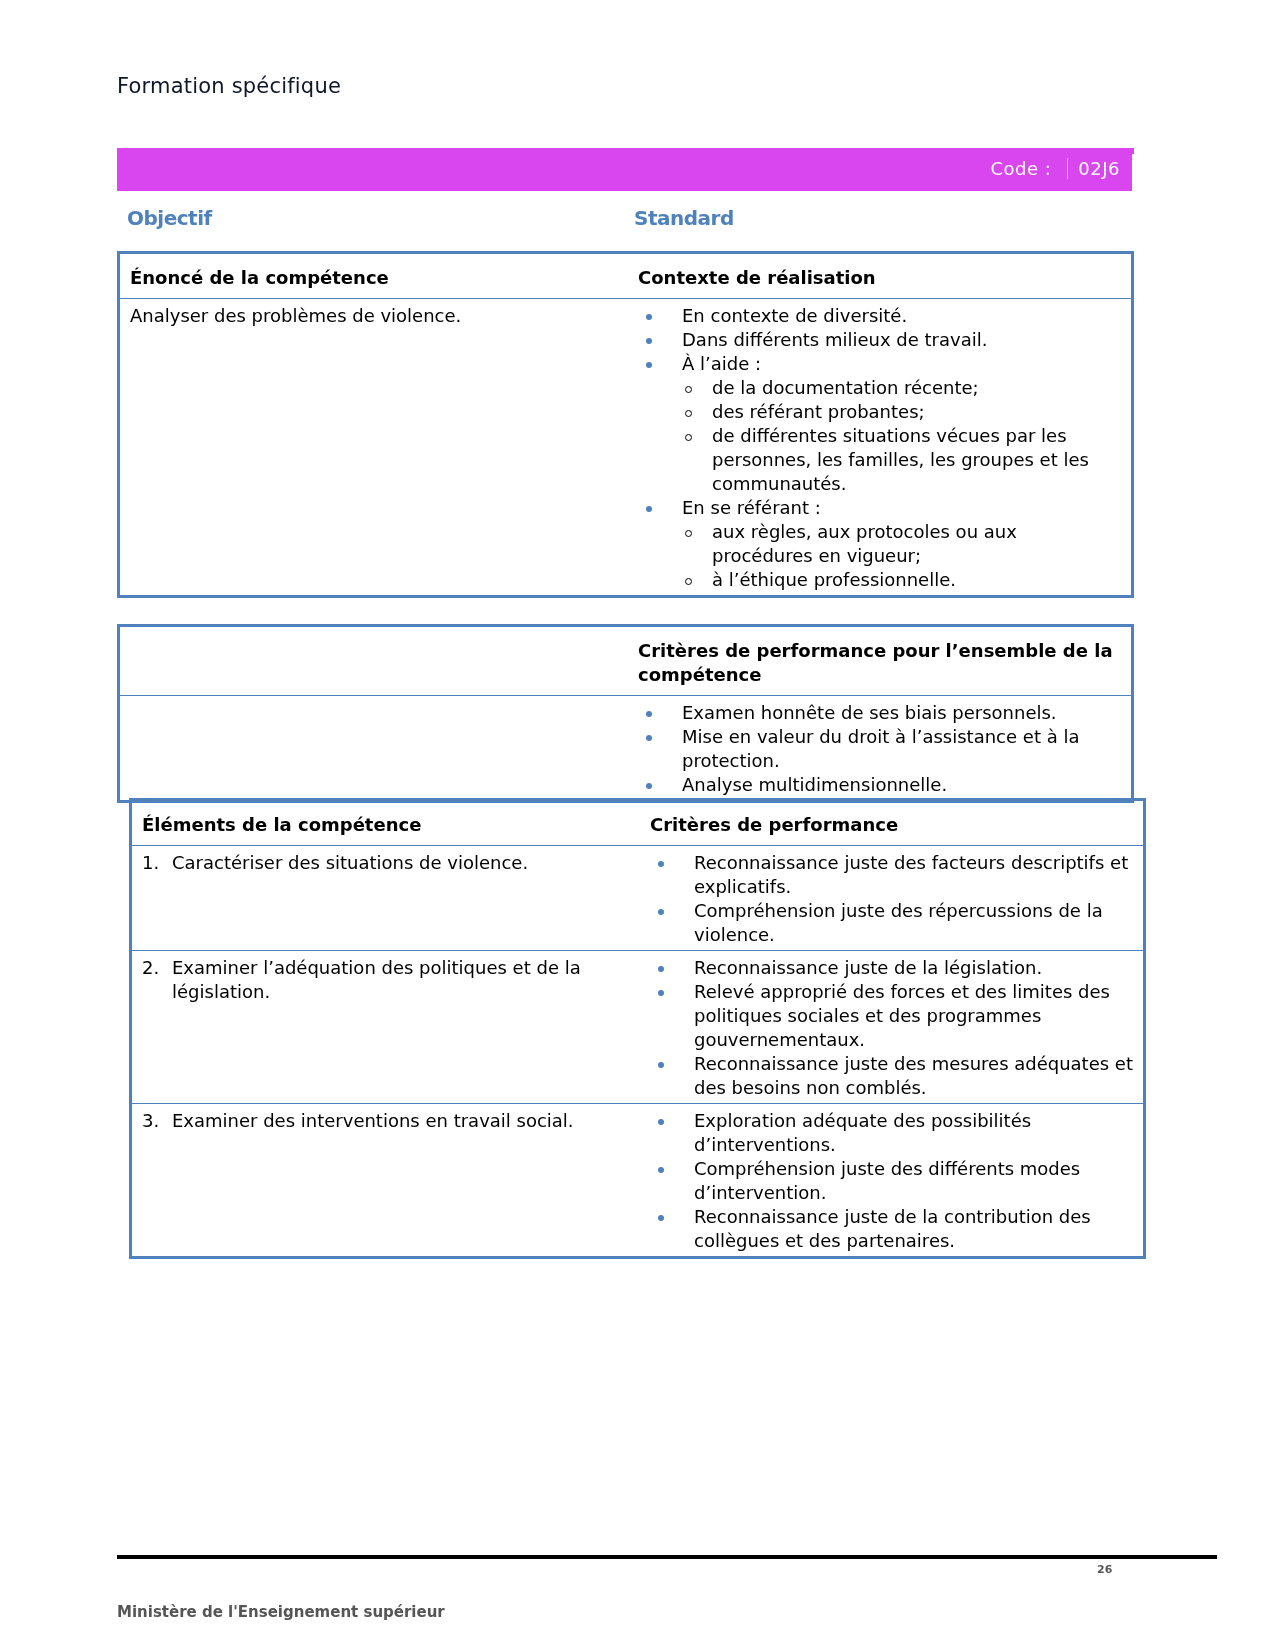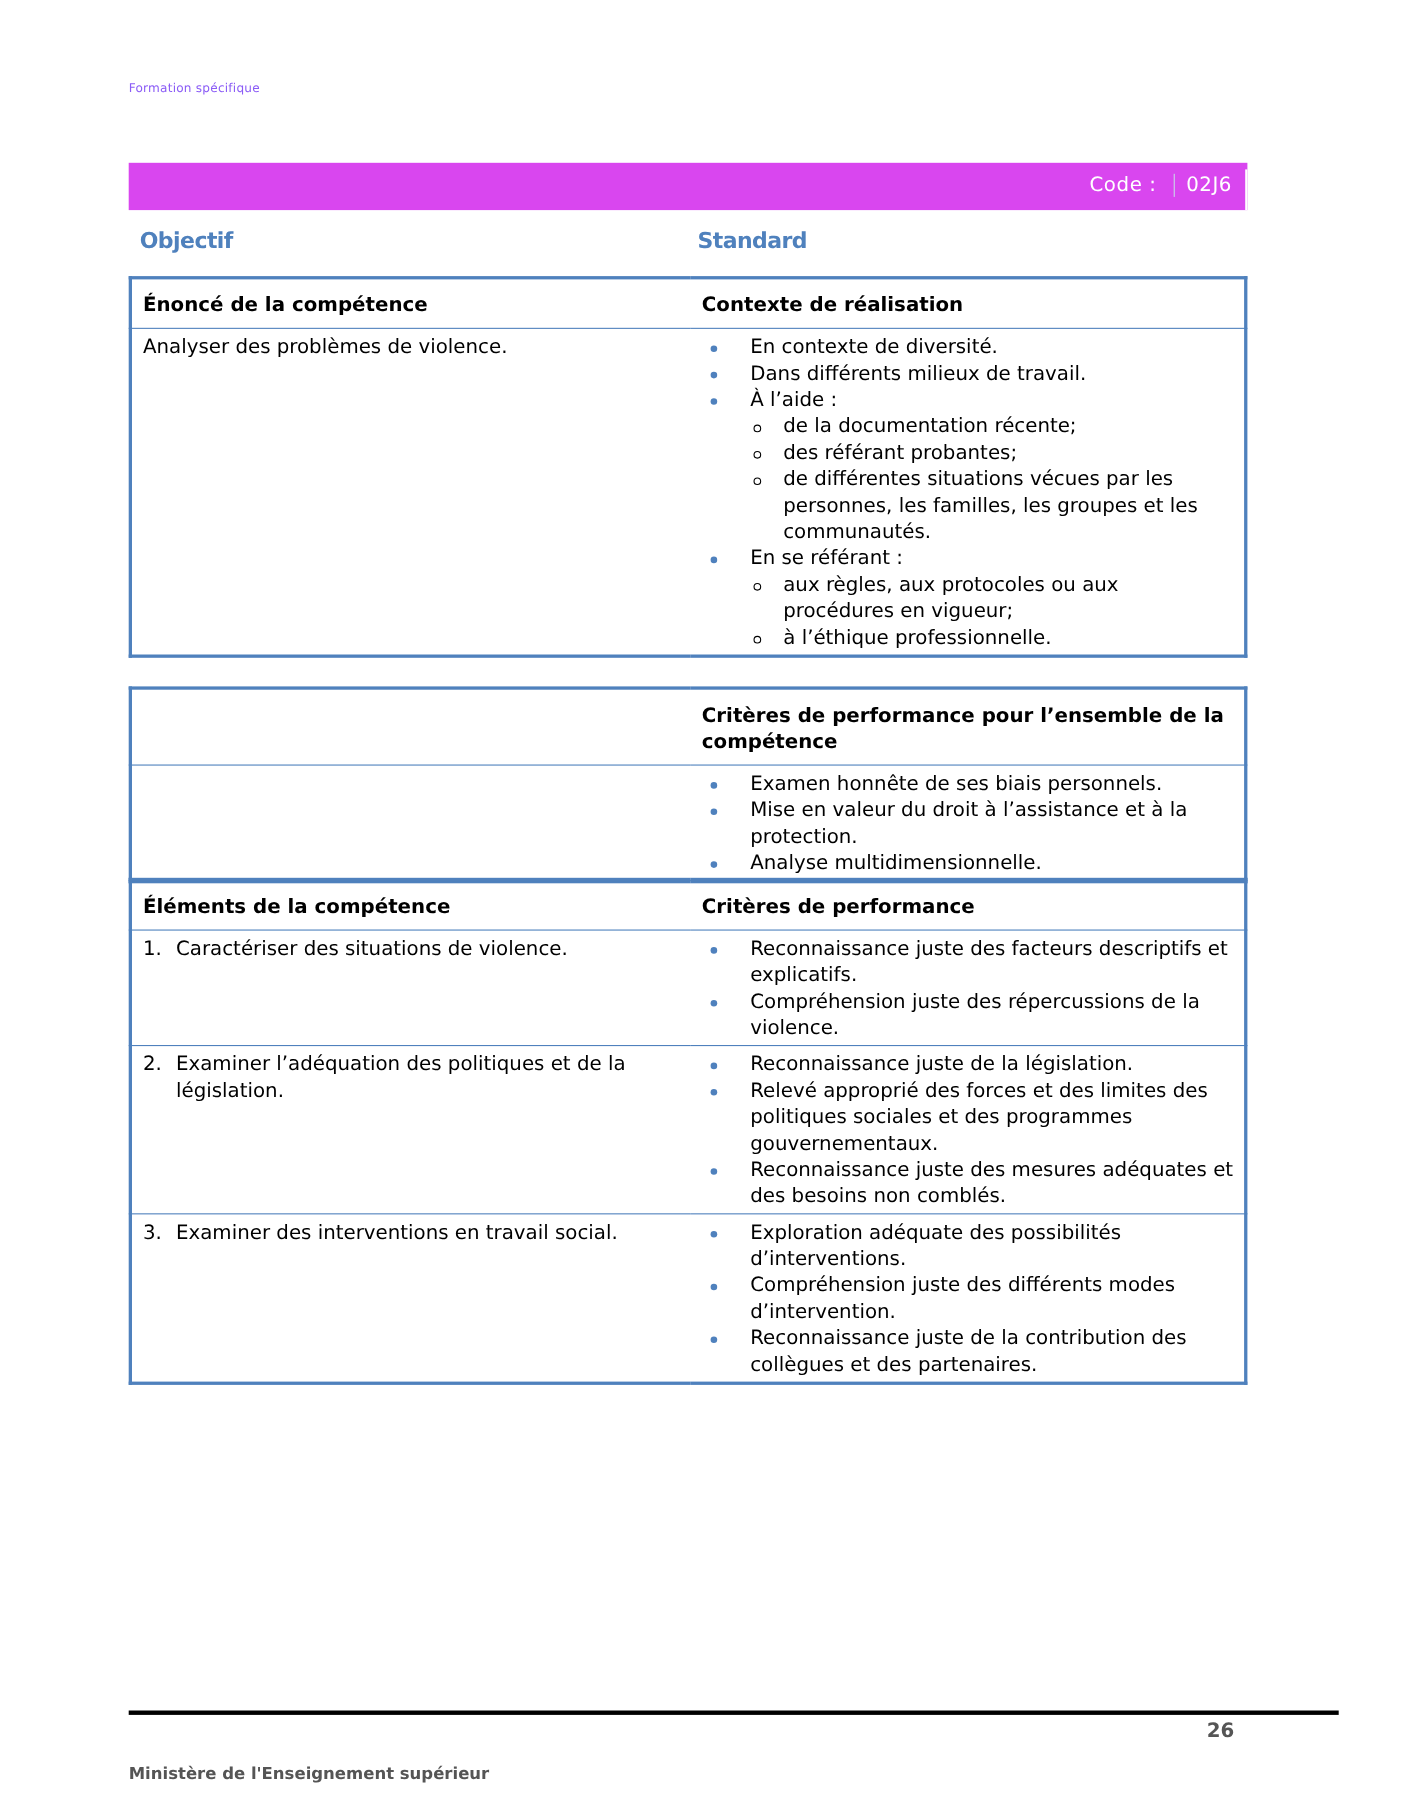--- a/index.html
+++ b/index.html
@@ -1,18 +1,18 @@
 <!DOCTYPE html>
 <html><head>
 <meta charset="utf-8">
 <style>
   html, body { margin: 0; padding: 0; background: #ffffff; }
   body { width: 1275px; height: 1650px; position: relative; overflow: hidden;
          font-family: "DejaVu Sans", sans-serif; color: #000; }
-  .running-head { position: absolute; left: 117px; top: 74px; font-size: 11px; color: #8b5cf6; letter-spacing: 0.2px; }
+  .running-head { position: absolute; left: 117px; top: 74px; font-size: 21px; color: #0f172a; letter-spacing: 0.2px; }
   .code-bar { position: absolute; left: 117px; top: 148px; width: 1017px; height: 43px; background: #d946ef; }
   .code-bar .code { position: absolute; right: 14px; top: 10px; color: #ffffff; font-size: 18px; letter-spacing: 0.5px; }
   .code-bar .code .lbl { margin-right: 16px; }
   .code-bar .code .val { display: inline-block; padding-left: 10px; border-left: 1px solid #c9d6e8; }
   .code-bar .edge { position: absolute; right: 0; top: 6px; width: 2px; height: 37px; background: #fff; }
   .sec-title { position: absolute; top: 206px; font-size: 20px; font-weight: bold; color: #4f81bd; letter-spacing: -0.5px; }
   .sec-left { left: 127px; }
   .sec-right { left: 634px; }
 
   table.comp { position: absolute; left: 117px; width: 1017px; border-collapse: collapse;
@@ -30,21 +30,21 @@
   ul.sub { list-style: none; margin: 0; padding: 0; }
   ul.sub > li { position: relative; padding-left: 30px; }
   ul.sub > li::before { content: ""; position: absolute; left: 3px; top: 10px; width: 7px; height: 7px;
                         border-radius: 50%; border: 1px solid #000; box-sizing: border-box; }
   ol.num { margin: 0; padding: 0; list-style: none; }
   ol.num li { position: relative; padding-left: 30px; }
   ol.num li .n { position: absolute; left: 0; }
 
   .footer-rule { position: absolute; left: 117px; top: 1555px; width: 1100px; height: 4px; background: #000; }
   .footer-left { position: absolute; left: 117px; top: 1563px; font-size: 15px; font-weight: bold; color: #555; margin-top: 40px; }
-  .footer-right { position: absolute; left: 1097px; top: 1563px; font-size: 18px; font-weight: bold; color: #555; }
+  .footer-right { position: absolute; left: 1097px; top: 1563px; font-size: 11px; font-weight: bold; color: #555; }
 </style>
 </head>
 <body>
 
 <div class="running-head">Formation spécifique</div>
 
 <div class="code-bar">
   <div class="code">
     <span class="lbl">Code :</span><span class="val">02J6</span>
   </div>
@@ -97,21 +97,21 @@
       <ul class="bul">
         <li>Examen honnête de ses biais personnels.</li>
         <li>Mise en valeur du droit à l’assistance et à la protection.</li>
         <li>Analyse multidimensionnelle.</li>
       </ul>
     </td>
   </tr>
 </tbody>
   </table>
 
-<table class="comp" style="top:798px;">
+<table class="comp" style="top:798px;margin-left:12px;">
   <tbody>
       <tr class="hdr">
     <td class="c1">Éléments de la compétence</td>
     <td>Critères de performance</td>
   </tr>
   <tr class="body">
     <td class="c1">
       <ol class="num">
             <li><span class="n">1.</span><span>Caractériser des situations de violence.</span></li>
           </ol>

